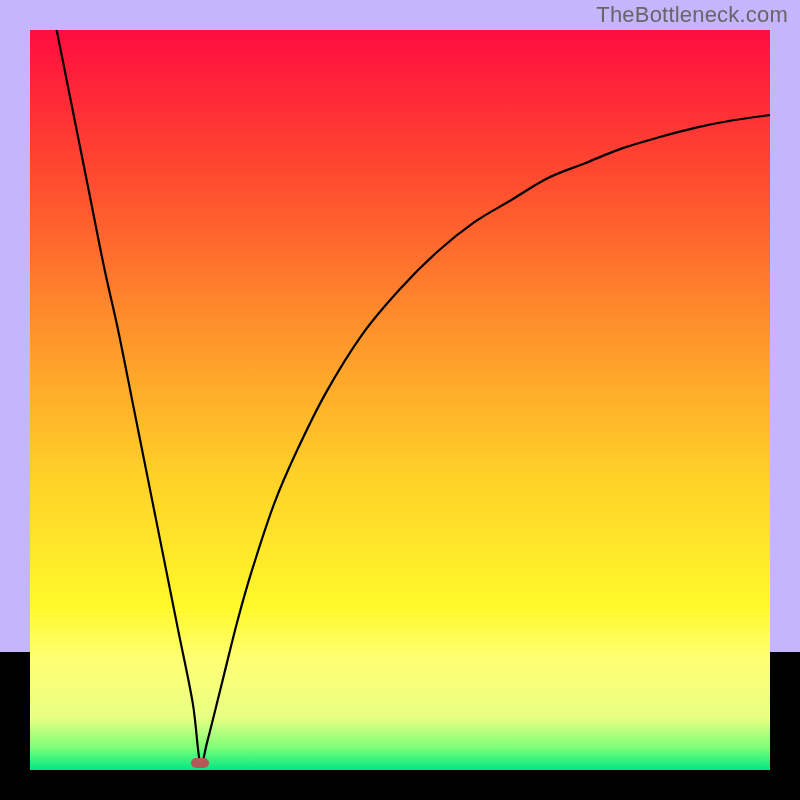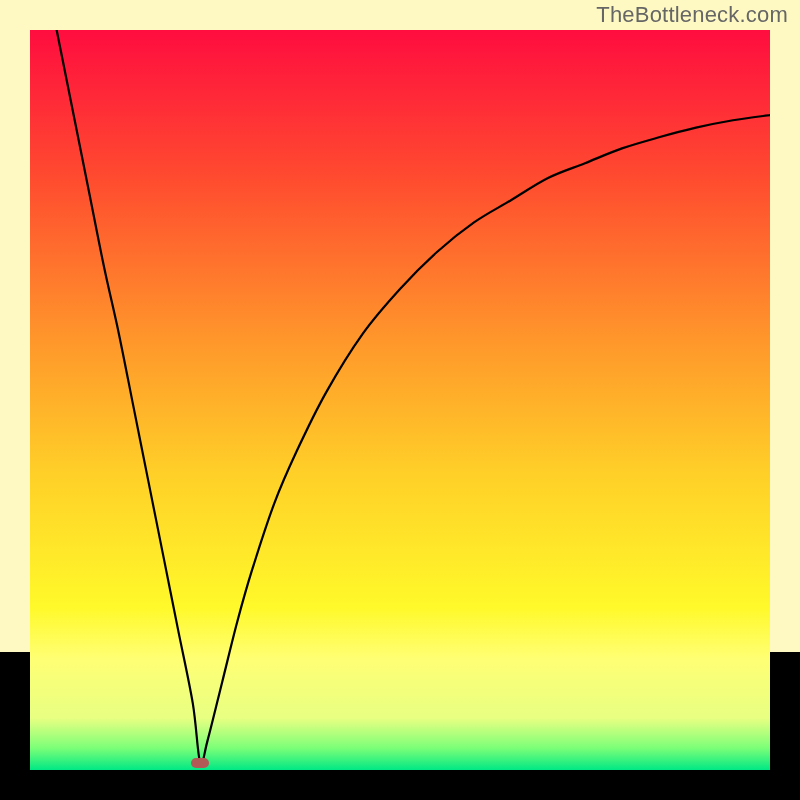--- a/index.html
+++ b/index.html
@@ -8,21 +8,21 @@
     width: 800px;
     height: 800px;
     overflow: hidden;
     background: #000;
     font-family: Arial, Helvetica, sans-serif;
   }
   .frame {
     position: relative;
     width: 800px;
     height: 652px;
-    background: #fef9c3;
+    background: #c4b5fd;
   }
   .watermark {
     position: absolute;
     top: 2px;
     right: 12px;
     color: #666;
     font-size: 22px;
     font-weight: 400;
     letter-spacing: 0.2px;
     z-index: 50;

